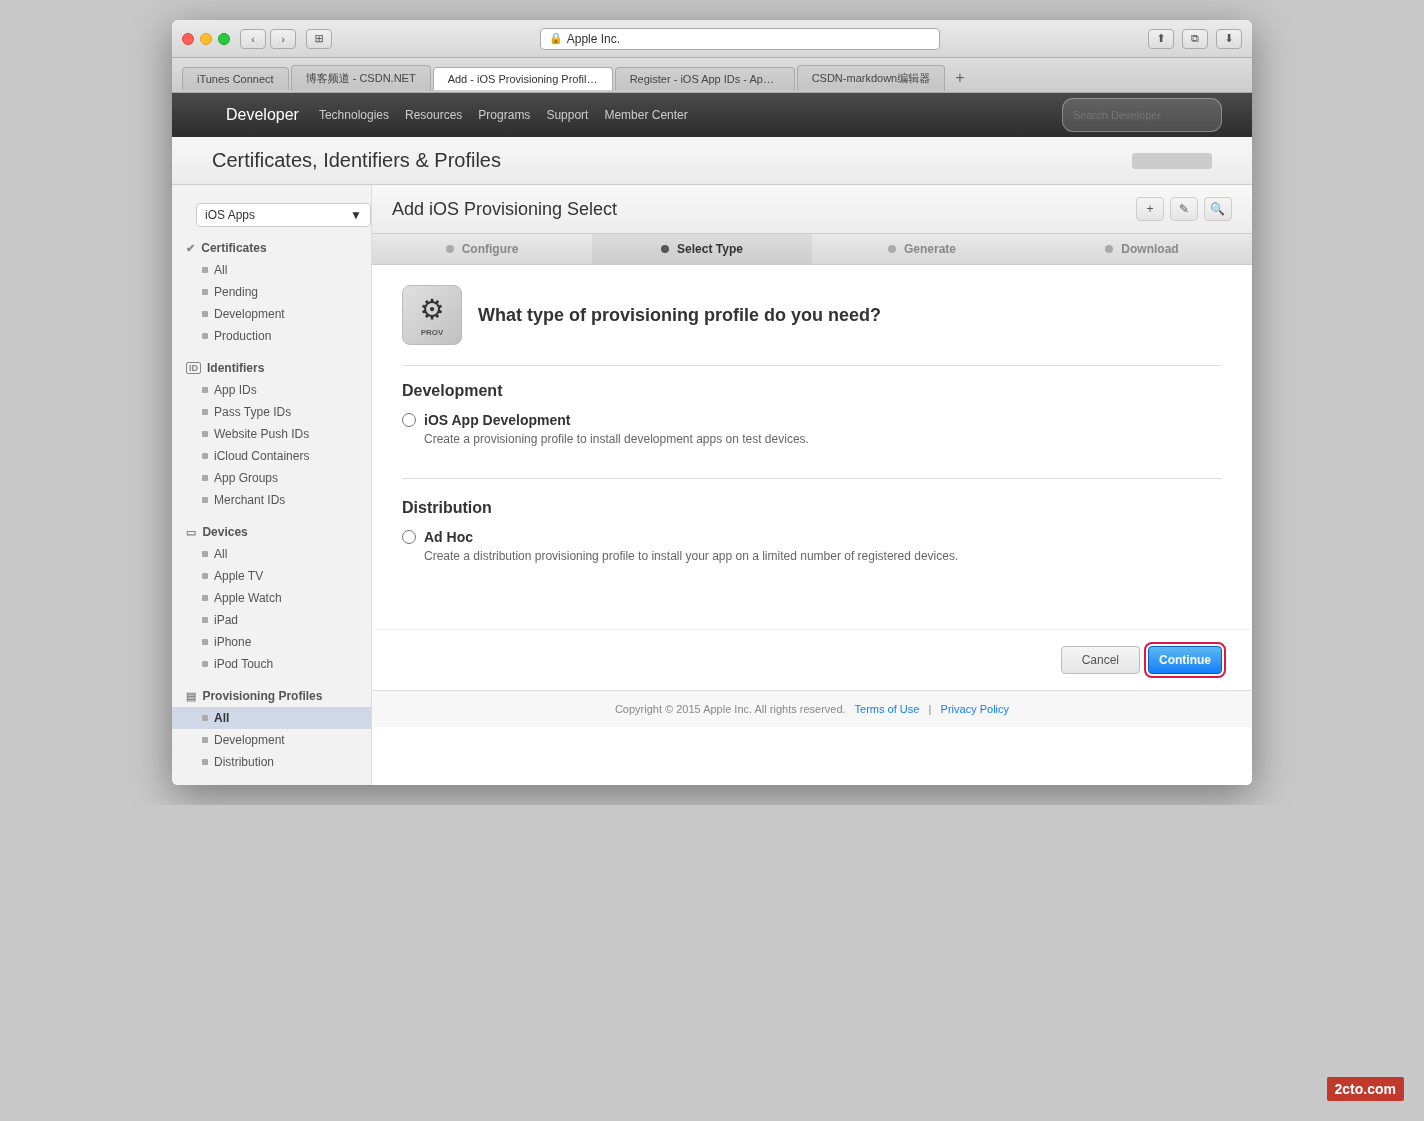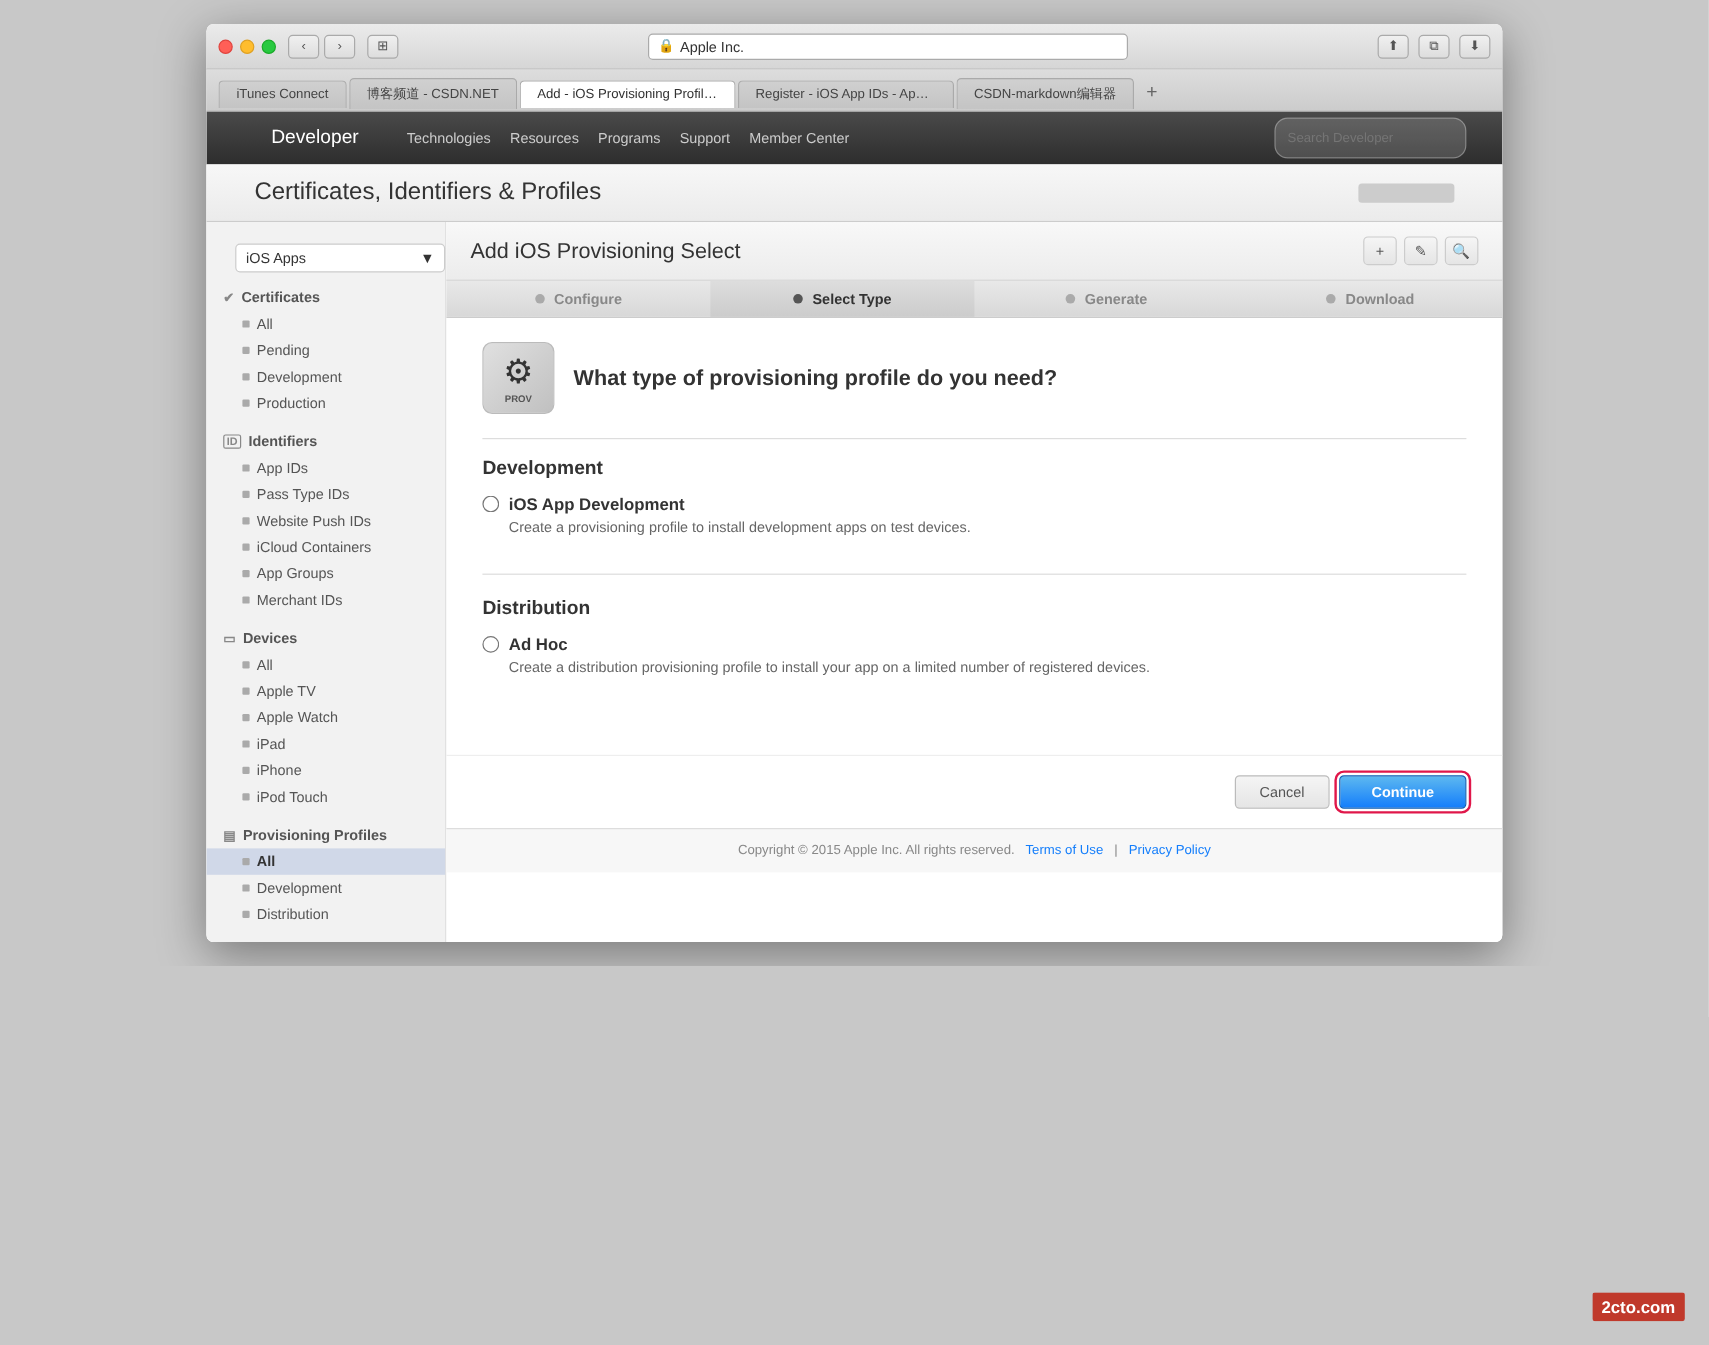--- a/index.html
+++ b/index.html
@@ -138,21 +138,20 @@
     }
     .apple-logo {
       font-size: 18px;
       color: #fff;
       margin-right: 4px;
     }
     .apple-dev-title {
       color: #fff;
       font-size: 16px;
       font-weight: 300;
-      margin-right: 20px;
     }
     .apple-nav-links {
       display: flex;
       gap: 16px;
       flex: 1;
     }
     .apple-nav-link {
       color: #ccc;
       font-size: 12px;
       cursor: pointer;
@@ -422,21 +421,21 @@
     .btn-cancel {
       padding: 6px 20px;
       background: linear-gradient(to bottom, #f5f5f5, #e5e5e5);
       border: 1px solid #bbb;
       border-radius: 4px;
       font-size: 12px;
       color: #555;
       cursor: pointer;
     }
     .btn-continue {
-      padding: 6px 26px;
+      padding: 6px 10px;
       background: linear-gradient(to bottom, #5db8f0, #147EFB);
       border: 1px solid #0a5db5;
       border-radius: 4px;
       font-size: 12px;
       color: #fff;
       cursor: pointer;
       font-weight: bold;
       outline: 2px solid #e0174a;
       outline-offset: 2px;
     }

